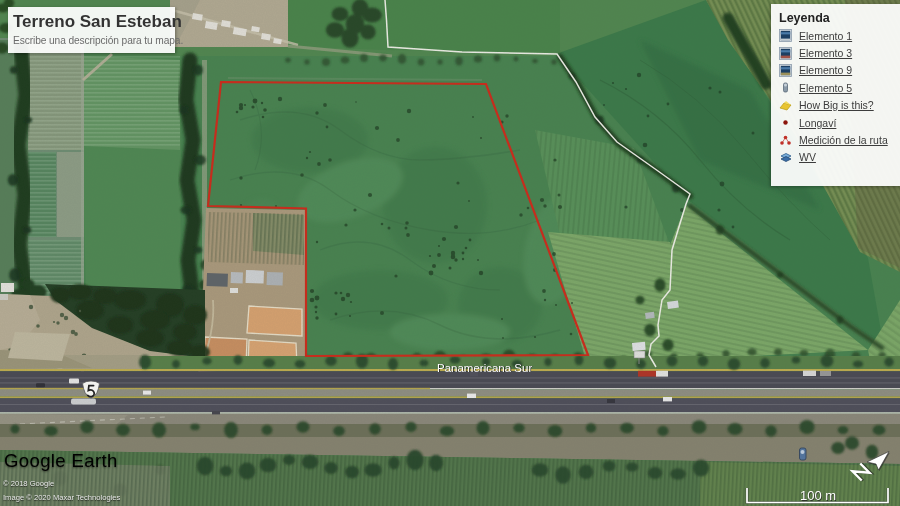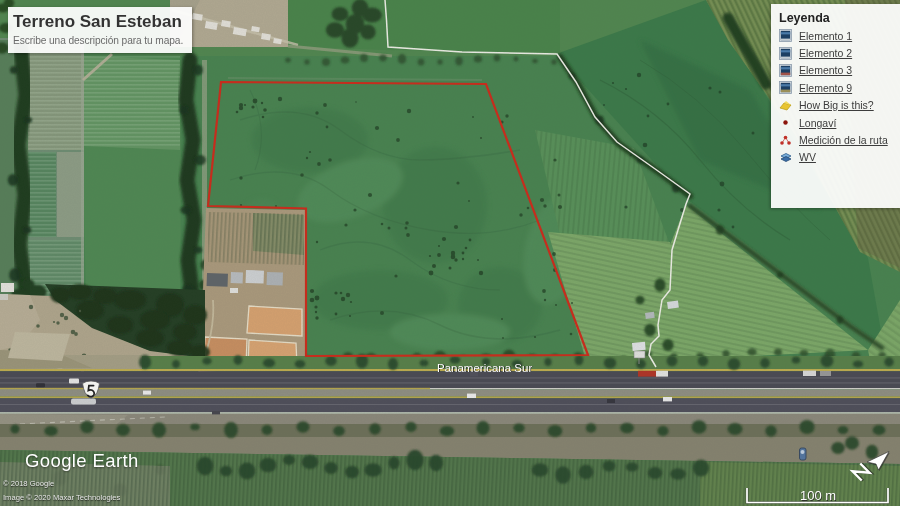--- a/index.html
+++ b/index.html
@@ -1,28 +1,28 @@
 <!DOCTYPE html>
 <html><head>
 <meta charset="utf-8">
 <style>
 html,body{margin:0;padding:0;}
 #stage{position:relative;width:900px;height:506px;overflow:hidden;font-family:"Liberation Sans",sans-serif;background:#47834f;}
 #map{position:absolute;left:0;top:0;}
 .ov{position:absolute;}
-#titlebox{left:8px;top:7px;width:184px;height:46px;background:rgba(255,255,255,0.93);box-shadow:1px 1px 3px rgba(0,0,0,0.35);}
+#titlebox{left:8px;top:7px;width:167px;height:46px;background:rgba(255,255,255,0.93);box-shadow:1px 1px 3px rgba(0,0,0,0.35);}
 #titlebox h1{margin:5px 0 0 5px;font-size:17px;font-weight:bold;color:#333;white-space:nowrap;}
 #titlebox p{margin:3px 17px 0 5px;font-size:10.2px;color:#6b6b6b;white-space:nowrap;letter-spacing:-0.1px;}
-#legend{left:771px;top:4px;width:129px;height:204px;background:rgba(255,255,255,0.93);box-shadow:-1px 1px 3px rgba(0,0,0,0.3);}
+#legend{left:771px;top:4px;width:129px;height:182px;background:rgba(255,255,255,0.93);box-shadow:-1px 1px 3px rgba(0,0,0,0.3);}
 #legend .t{margin:7px 0 2px 8px;font-size:12.5px;font-weight:bold;color:#222;}
 #legend .row{display:flex;align-items:center;height:17.4px;margin-left:8px;}
 #legend .ic{width:13px;height:13px;margin-right:7px;flex:none;}
 #legend .ic svg{display:block;}
 #legend .lb{font-size:10.5px;color:#3c3c3c;white-space:nowrap;text-decoration:underline;}
-#gelogo{left:4px;top:450px;color:#ffffff;font-size:18.5px;letter-spacing:0.4px;text-shadow:0 1px 2px rgba(0,0,0,0.45);margin-left:21px;}
+#gelogo{left:4px;top:450px;color:#000000;font-size:18.5px;letter-spacing:0.4px;text-shadow:0 1px 2px rgba(0,0,0,0.45);}
 #cp1{left:3px;top:479px;color:#e8e8e8;font-size:7.6px;text-shadow:0 1px 1px rgba(0,0,0,0.7);}
 #cp2{left:3px;top:493px;color:#e8e8e8;font-size:7.6px;text-shadow:0 1px 1px rgba(0,0,0,0.7);}
 </style>
 </head>
 <body>
 <div id="stage">
 <svg id="map" width="900" height="506" viewBox="0 0 900 506" xmlns="http://www.w3.org/2000/svg">
 <defs>
 <filter id="b1" x="-30%" y="-30%" width="160%" height="160%">
           <feGaussianBlur stdDeviation="1"></feGaussianBlur>
@@ -608,47 +608,45 @@
         </span>
         <span class="lb">Elemento 1</span>
       </div>
 <div class="row">
         <span class="ic">
           <svg width="13" height="13" viewBox="0 0 13 13">
             <rect x="0.5" y="0.5" width="12" height="12" fill="#d8dee2" stroke="#8a9bab" stroke-width="0.8"></rect>
             <rect x="1.8" y="1.8" width="9.4" height="9.4" fill="#1c3f63"></rect>
             <rect x="1.8" y="3.2" width="9.4" height="2.2" fill="#4a7aa8"></rect>
             <rect x="1.8" y="9.6" width="9.4" height="1.6" fill="#c3ccd2"></rect>
-          </svg>
-        </span>
-        <span class="lb">Elemento 2</span>
-      </div>
-<div class="row">
-        <span class="ic">
-          <svg width="13" height="13" viewBox="0 0 13 13">
-            <rect x="0.5" y="0.5" width="12" height="12" fill="#d8dee2" stroke="#8a9bab" stroke-width="0.8"></rect>
-            <rect x="1.8" y="1.8" width="9.4" height="9.4" fill="#1c3f63"></rect>
-            <rect x="1.8" y="3.2" width="9.4" height="2.2" fill="#4a7aa8"></rect>
-            <rect x="1.8" y="9.6" width="9.4" height="1.6" fill="#c3ccd2"></rect>
             <rect x="1.8" y="8.6" width="9.4" height="2.6" fill="#a05248"></rect>
           </svg>
         </span>
         <span class="lb">Elemento 3</span>
       </div>
 <div class="row">
         <span class="ic">
           <svg width="13" height="13" viewBox="0 0 13 13">
             <rect x="0.5" y="0.5" width="12" height="12" fill="#d8dee2" stroke="#8a9bab" stroke-width="0.8"></rect>
             <rect x="1.8" y="1.8" width="9.4" height="9.4" fill="#1c3f63"></rect>
             <rect x="1.8" y="3.2" width="9.4" height="2.2" fill="#4a7aa8"></rect>
             <rect x="1.8" y="9.6" width="9.4" height="1.6" fill="#c3ccd2"></rect>
             <rect x="1.8" y="8.6" width="9.4" height="2.6" fill="#9a8f58"></rect>
           </svg>
         </span>
         <span class="lb">Elemento 9</span>
+      </div>
+<div class="row">
+        <span class="ic">
+          <svg width="13" height="13" viewBox="0 0 13 13">
+            <rect x="4.5" y="2" width="4" height="9" rx="1.5" fill="#8a9aa8" stroke="#5a6a78" stroke-width="0.8"></rect>
+            <circle cx="6.5" cy="4" r="1.5" fill="#c8d2da"></circle>
+          </svg>
+        </span>
+        <span class="lb">Elemento 5</span>
       </div>
 <div class="row">
         <span class="ic">
           <svg width="13" height="13" viewBox="0 0 13 13">
             <polygon points="1,9 5,4 12,6 8,11" fill="#e8c431" stroke="#b89a10" stroke-width="0.7"></polygon>
             <polygon points="5,4 7,2 12,6" fill="#f2da5e"></polygon>
           </svg>
         </span>
         <span class="lb">How Big is this?</span>
       </div>

